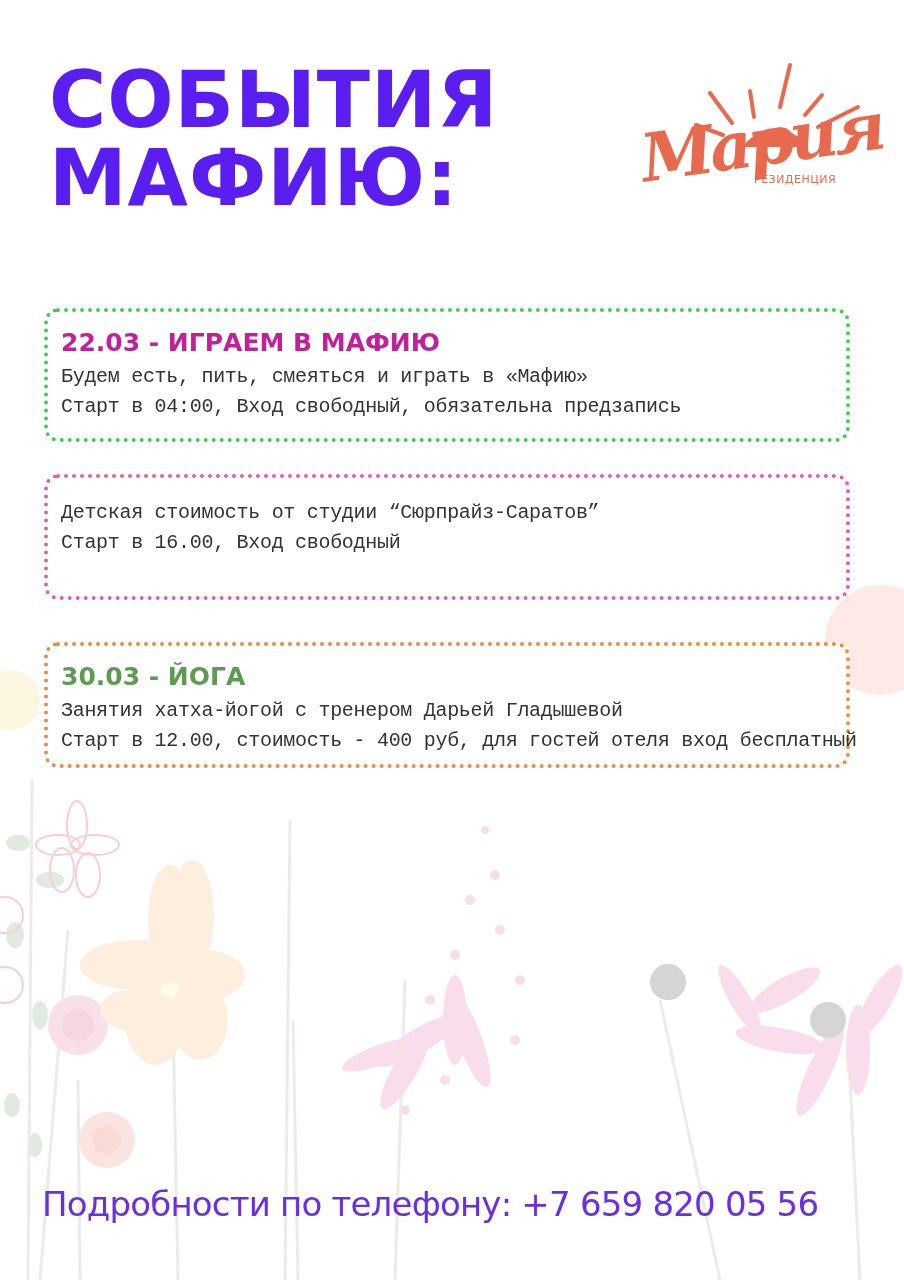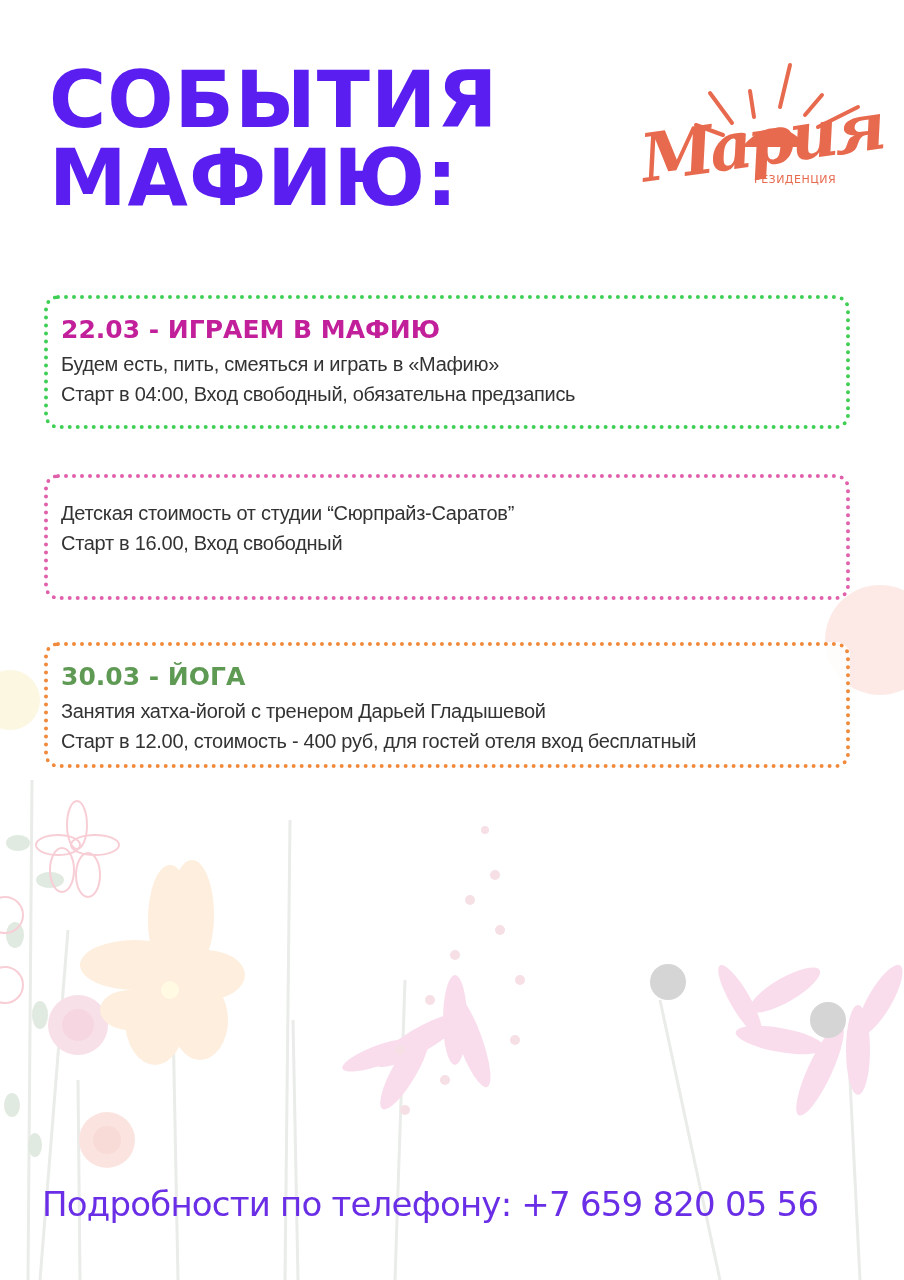--- a/index.html
+++ b/index.html
@@ -24,30 +24,30 @@
   }
   .logo-sub {
     position: absolute; left: 124px; top: 118px; color: #e86a4e;
     font-family: "DejaVu Sans", sans-serif; font-size: 11px; letter-spacing: 0.5px;
   }
   .card {
     position: absolute; left: 44px; width: 806px; border-radius: 14px;
     background: rgba(255,255,255,0.85); z-index: 2; box-sizing: border-box;
     padding: 16px 0 0 13px;
   }
-  .card.c1 { top: 295px; height: 134px; border: 4px dotted #3fcf54; }
+  .card.c1 { top: 308px; height: 134px; border: 4px dotted #3fcf54; }
   .card.c2 { top: 474px; height: 126px; border: 4px dotted #e060ab; }
   .card.c3 { top: 642px; height: 126px; border: 4px dotted #f08a3c; }
   .card-title {
     margin: 0; font-weight: 700; font-size: 25px; line-height: 30px;
     font-family: "DejaVu Sans", sans-serif;
   }
   .card-line {
     margin: 4px 0 0 0; font-size: 20px; line-height: 30px; color: #333;
-    font-family: Liberation Sans, sans-serif; font-weight: 300;
+    font-family: Liberation Mono, monospace; font-weight: 300;
     white-space: nowrap; letter-spacing: -0.3px;
   }
   .card-line + .card-line { margin-top: 0; }
   .footer {
     position: absolute; left: 42px; top: 1184px; font-size: 34px; color: #6a2ee6;
     font-family: "DejaVu Sans", sans-serif; z-index: 2; letter-spacing: -0.8px;
   }
 </style>
 </head>
 <body>

